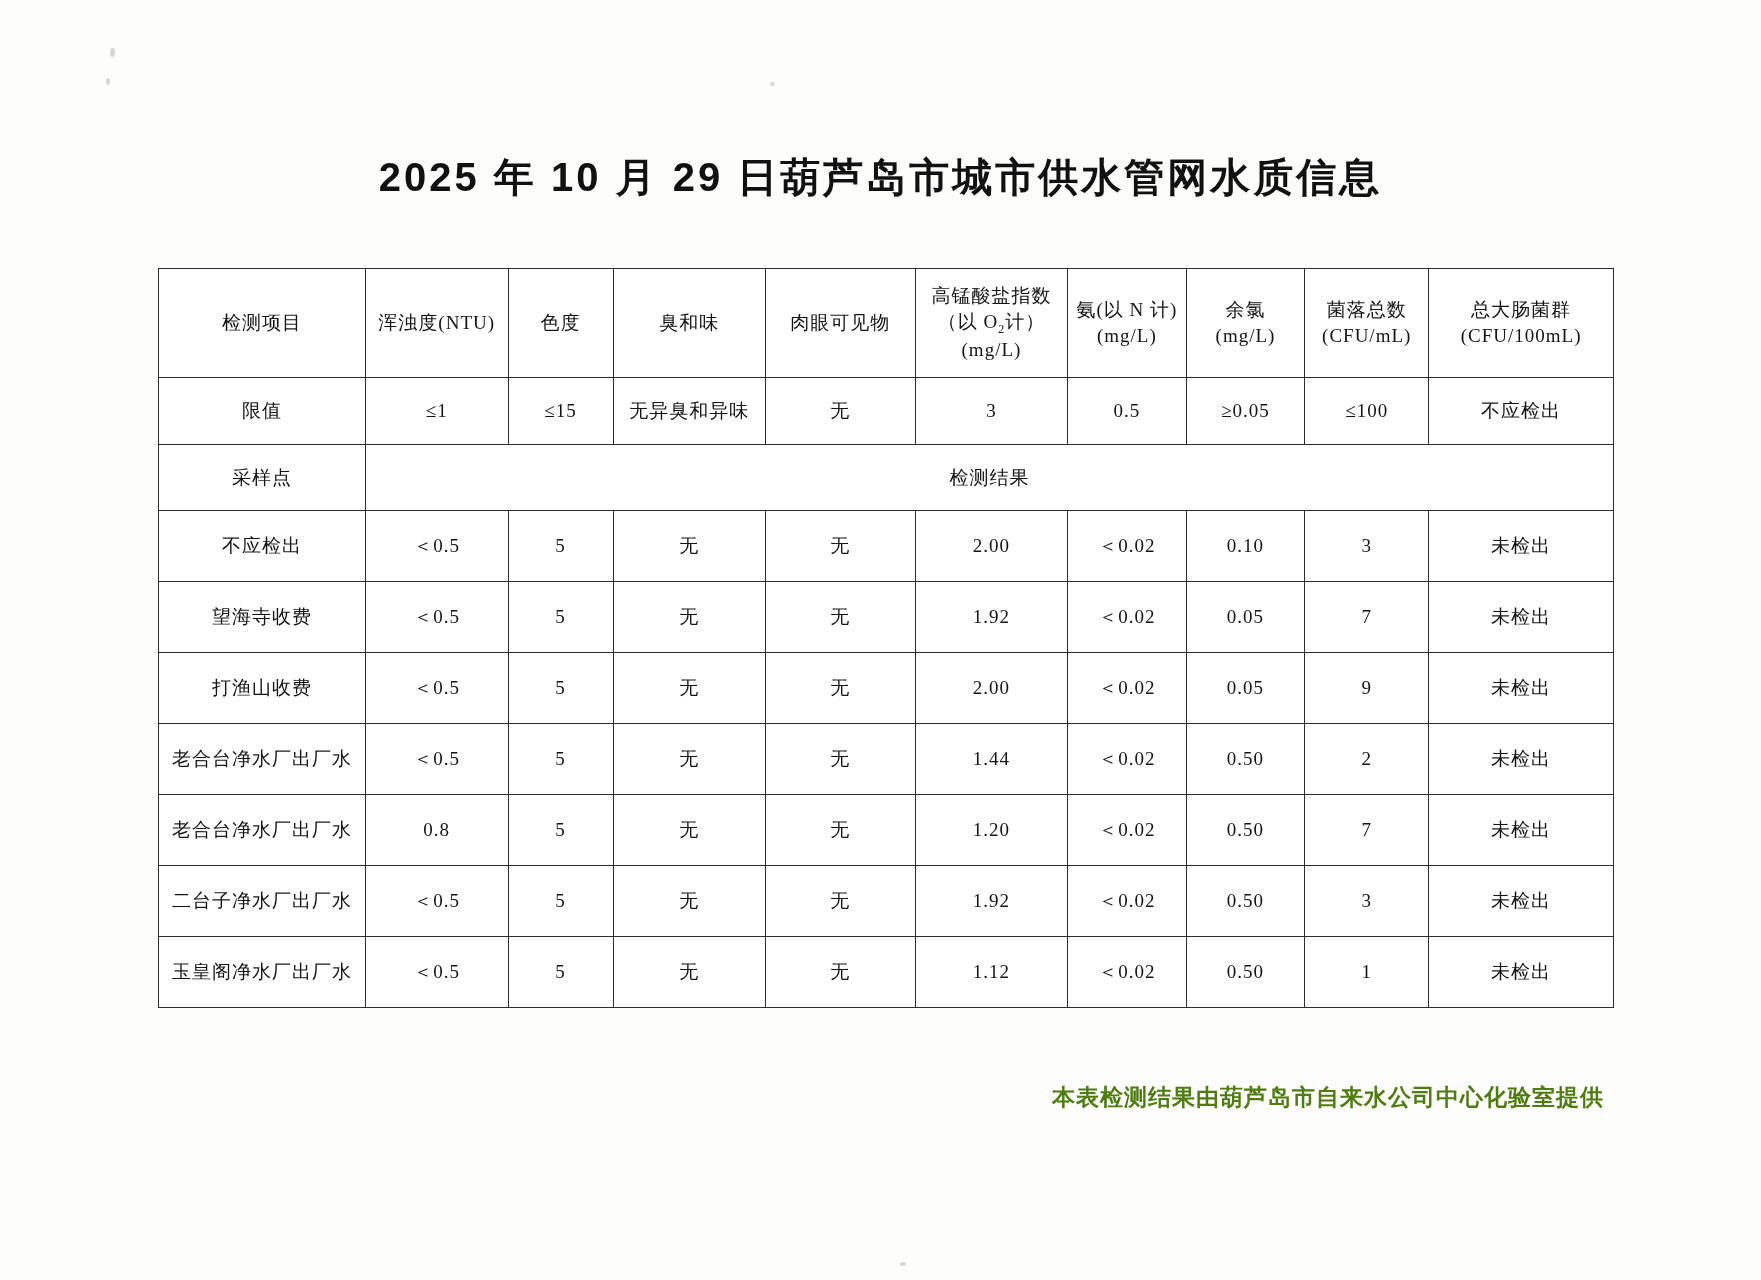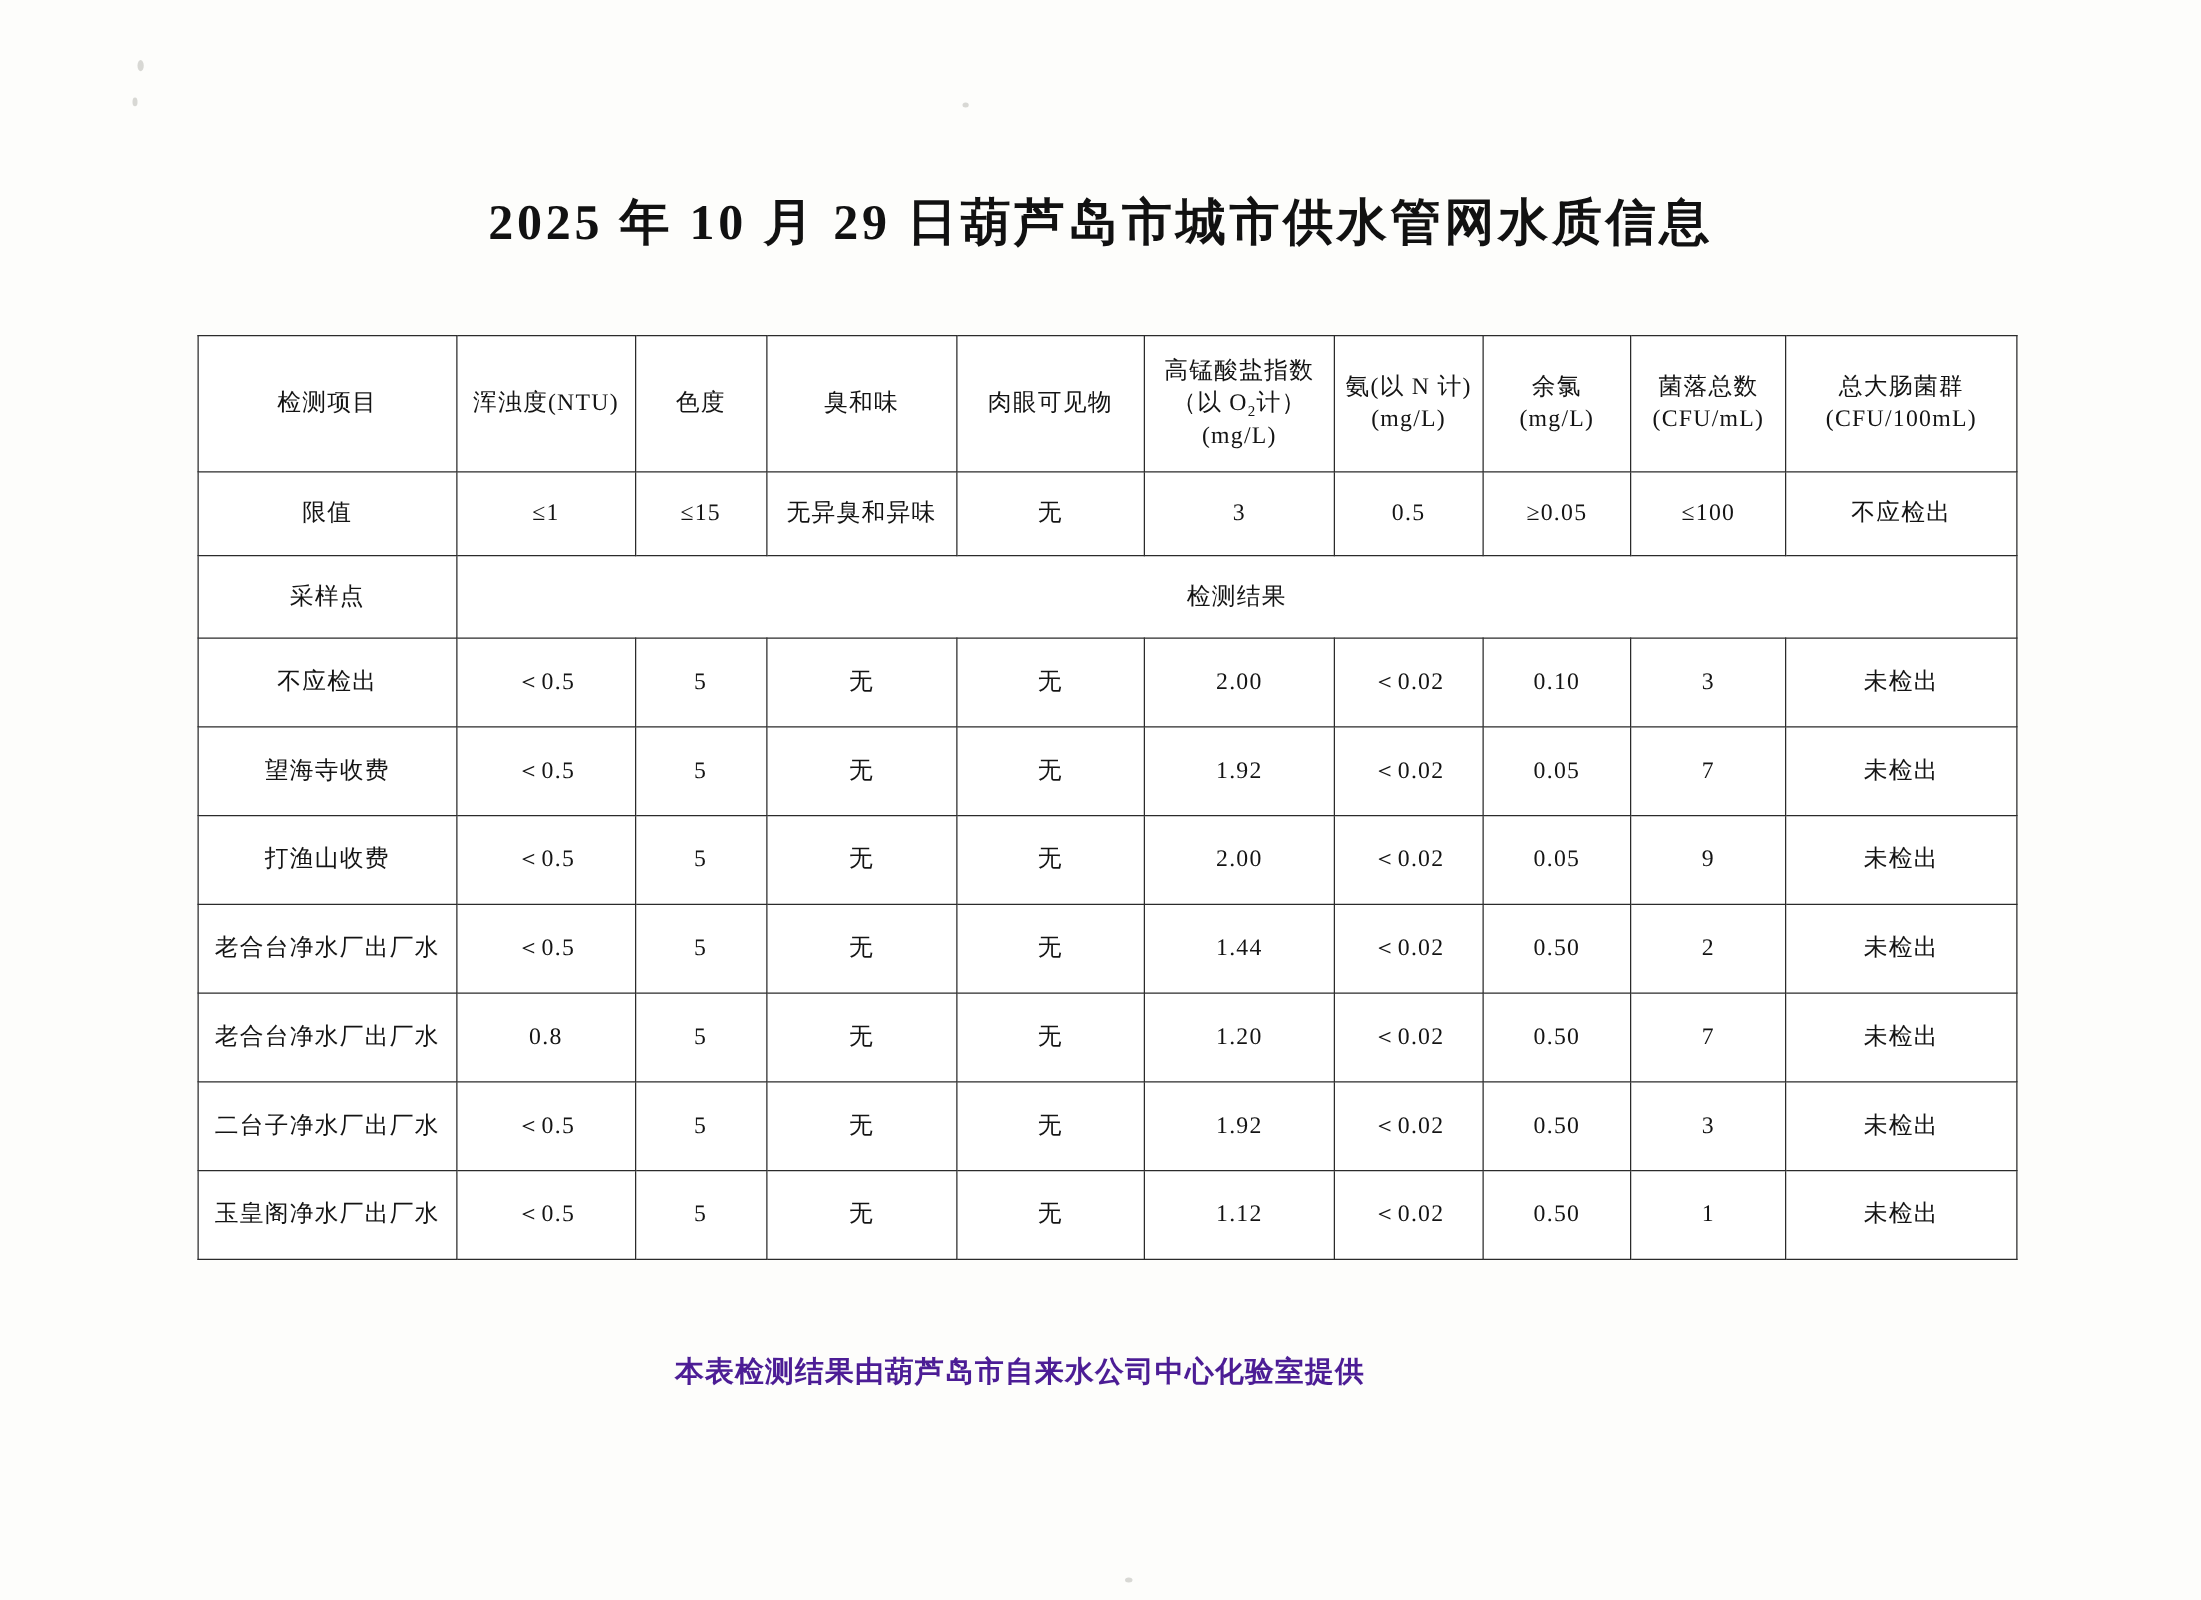--- a/index.html
+++ b/index.html
@@ -29,21 +29,21 @@
   }
   .doc-title {
     position: absolute;
     top: 150px;
     left: 0;
     width: 100%;
     text-align: center;
     font-size: 40px;
     font-weight: bold;
     letter-spacing: 3px;
-    font-family: Liberation Serif, serif;
+    font-family: Liberation Sans, sans-serif;
     color: #111;
   }
   table.water {
     position: absolute;
     top: 268px;
     left: 158px;
     width: 1456px;
     border-collapse: collapse;
     table-layout: fixed;
     background: #fff;
@@ -64,27 +64,27 @@
   .hdr-stack { display: block; }
   sub { font-size: 12px; }
   .limit-row td { height: 58px; font-size: 20px; }
   .sample-row td { height: 57px; font-size: 20px; margin-left: 40px; }
   .results-row td { height: 62px; font-size: 20px; }
   .results-label { letter-spacing: 4px; }
   .colwide { letter-spacing: 2px; }
   .footnote {
     position: absolute;
     top: 1082px;
-    left: 16px;
+    left: 4px;
     width: 1600px;
-    text-align: center;
+    text-align: right;
     font-size: 23px;
     font-weight: bold;
     letter-spacing: 1px;
-    color: #4c1d95;
+    color: #4d7c0f;
     font-family: "Liberation Serif", "DejaVu Serif", serif;
   }
 </style>
 </head>
 <body>
 
 <div class="page">
 
   <span class="speck" style="left:110px; top:48px; width:5px; height:9px;"></span>
   <span class="speck" style="left:106px; top:78px; width:4px; height:7px;"></span>

